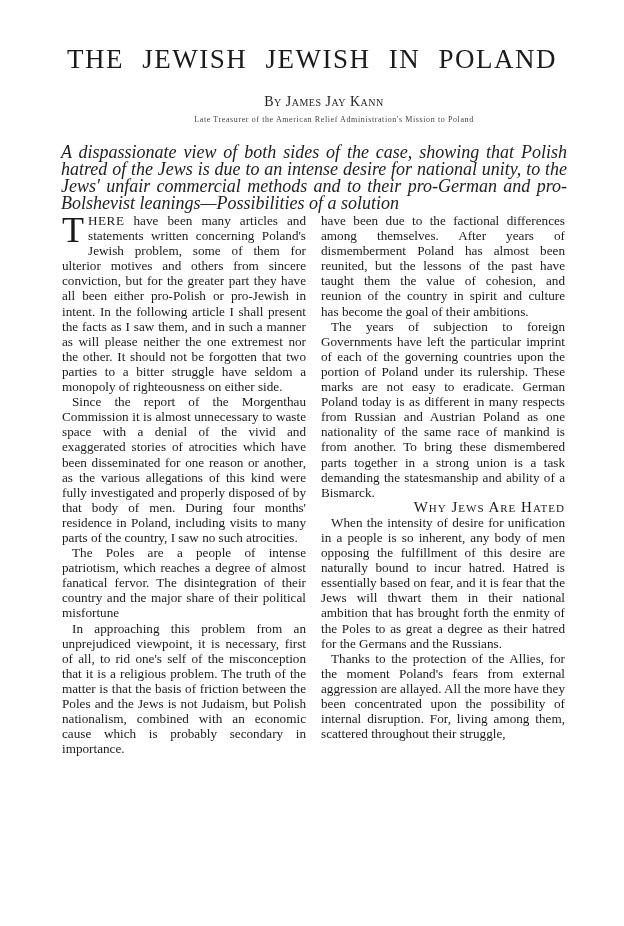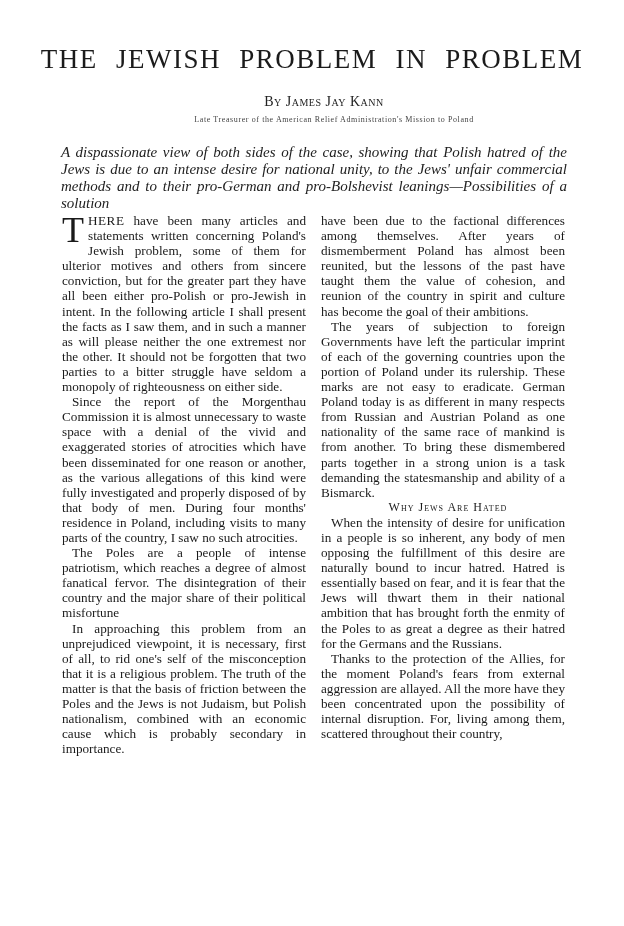--- a/index.html
+++ b/index.html
@@ -1,46 +1,46 @@
 <!DOCTYPE html>
 <html><head>
 <meta charset="utf-8">
 <style>
   html, body { margin: 0; padding: 0; background: #ffffff; }
   body { width: 624px; height: 926px; position: relative; overflow: hidden; color: #1a1a1a; font-family: "DejaVu Serif", "Liberation Serif", serif; }
   .page { position: absolute; left: 0; top: 0; width: 624px; height: 926px; }
   .title { position: absolute; left: 0; top: 44px; width: 624px; text-align: center; font-family: "Liberation Serif", serif; font-size: 27px; letter-spacing: 1.5px; word-spacing: 10px; font-weight: normal; color: #1b1b1b; margin: 0; }
   .byline { position: absolute; left: 0; top: 94px; width: 624px; text-align: center; font-family: "Liberation Serif", serif; font-size: 14px; font-variant: small-caps; letter-spacing: 0.5px; color: #222; padding-left: 12px; }
   .affil { position: absolute; left: 0; top: 115px; width: 624px; text-align: center; font-family: "Liberation Serif", serif; font-size: 8px; letter-spacing: 0.6px; color: #444; padding-left: 22px; }
-  .summary { position: absolute; left: 61px; top: 144px; width: 506px; font-family: "Liberation Serif", serif; font-style: italic; font-size: 15px; line-height: 17px; color: #222; text-align: justify; }
+  .summary { position: absolute; left: 61px; top: 144px; width: 506px; font-family: "Liberation Serif", serif; font-style: italic; font-size: 18px; line-height: 17px; color: #222; text-align: justify; }
   .col { position: absolute; top: 213px; width: 244px; font-family: "Liberation Serif", serif; font-size: 13.2px; line-height: 15.1px; text-align: justify; color: #1a1a1a; }
   .col.left { left: 62px; }
   .col.right { left: 321px; }
   .col p { margin: 0; text-indent: 10px; }
   .col p.first { text-indent: 0; }
   .dropcap { float: left; font-size: 36px; line-height: 28px; margin: 3px 4px 0 0; font-family: "Liberation Serif", serif; }
   .lead-caps { letter-spacing: 0.5px; }
-  .subhead { text-align: center; font-variant: small-caps; font-size: 12px; letter-spacing: 1px; margin: 8px 0 7px 0; text-indent: 0; }
+  .subhead { text-align: right; font-variant: small-caps; font-size: 15px; letter-spacing: 1px; margin: 8px 0 7px 0; text-indent: 0; }
 </style>
 </head>
 <body>
 
 <div class="page">
-  <h1 class="title">THE JEWISH PROBLEM IN PROBLEM</h1>
+  <h1 class="title">THE JEWISH JEWISH IN POLAND</h1>
   <div class="byline">By James Jay Kann</div>
   <div class="affil">Late Treasurer of the American Relief Administration's Mission to Poland</div>
   <div class="summary">A dispassionate view of both sides of the case, showing that Polish hatred of the Jews is due to an intense desire for national unity, to the Jews' unfair commercial methods and to their pro-German and pro-Bolshevist leanings—Possibilities of a solution</div>
 
   <div class="col left">
     <p class="first"><span class="dropcap">T</span><span class="lead-caps">HERE</span><span> have been many articles and statements written concerning Poland's Jewish problem, some of them for ulterior motives and others from sincere conviction, but for the greater part they have all been either pro-Polish or pro-Jewish in intent. In the following article I shall present the facts as I saw them, and in such a manner as will please neither the one extremest nor the other. It should not be forgotten that two parties to a bitter struggle have seldom a monopoly of righteousness on either side.</span></p>
     <p>Since the report of the Morgenthau Commission it is almost unnecessary to waste space with a denial of the vivid and exaggerated stories of atrocities which have been disseminated for one reason or another, as the various allegations of this kind were fully investigated and properly disposed of by that body of men. During four months' residence in Poland, including visits to many parts of the country, I saw no such atrocities.</p>
     <p>The Poles are a people of intense patriotism, which reaches a degree of almost fanatical fervor. The disintegration of their country and the major share of their political misfortune</p>
     <p>In approaching this problem from an unprejudiced viewpoint, it is necessary, first of all, to rid one's self of the misconception that it is a religious problem. The truth of the matter is that the basis of friction between the Poles and the Jews is not Judaism, but Polish nationalism, combined with an economic cause which is probably secondary in importance.</p>
   </div>
 
   <div class="col right">
     <p class="first">have been due to the factional differences among themselves. After years of dismemberment Poland has almost been reunited, but the lessons of the past have taught them the value of cohesion, and reunion of the country in spirit and culture has become the goal of their ambitions.</p>
     <p>The years of subjection to foreign Governments have left the particular imprint of each of the governing countries upon the portion of Poland under its rulership. These marks are not easy to eradicate. German Poland today is as different in many respects from Russian and Austrian Poland as one nationality of the same race of mankind is from another. To bring these dismembered parts together in a strong union is a task demanding the statesmanship and ability of a Bismarck.</p>
     <p class="subhead">Why Jews Are Hated</p>
     <p>When the intensity of desire for unification in a people is so inherent, any body of men opposing the fulfillment of this desire are naturally bound to incur hatred. Hatred is essentially based on fear, and it is fear that the Jews will thwart them in their national ambition that has brought forth the enmity of the Poles to as great a degree as their hatred for the Germans and the Russians.</p>
-    <p>Thanks to the protection of the Allies, for the moment Poland's fears from external aggression are allayed. All the more have they been concentrated upon the possibility of internal disruption. For, living among them, scattered throughout their country,</p>
+    <p>Thanks to the protection of the Allies, for the moment Poland's fears from external aggression are allayed. All the more have they been concentrated upon the possibility of internal disruption. For, living among them, scattered throughout their struggle,</p>
   </div>
 </div>
 
 </body></html>

